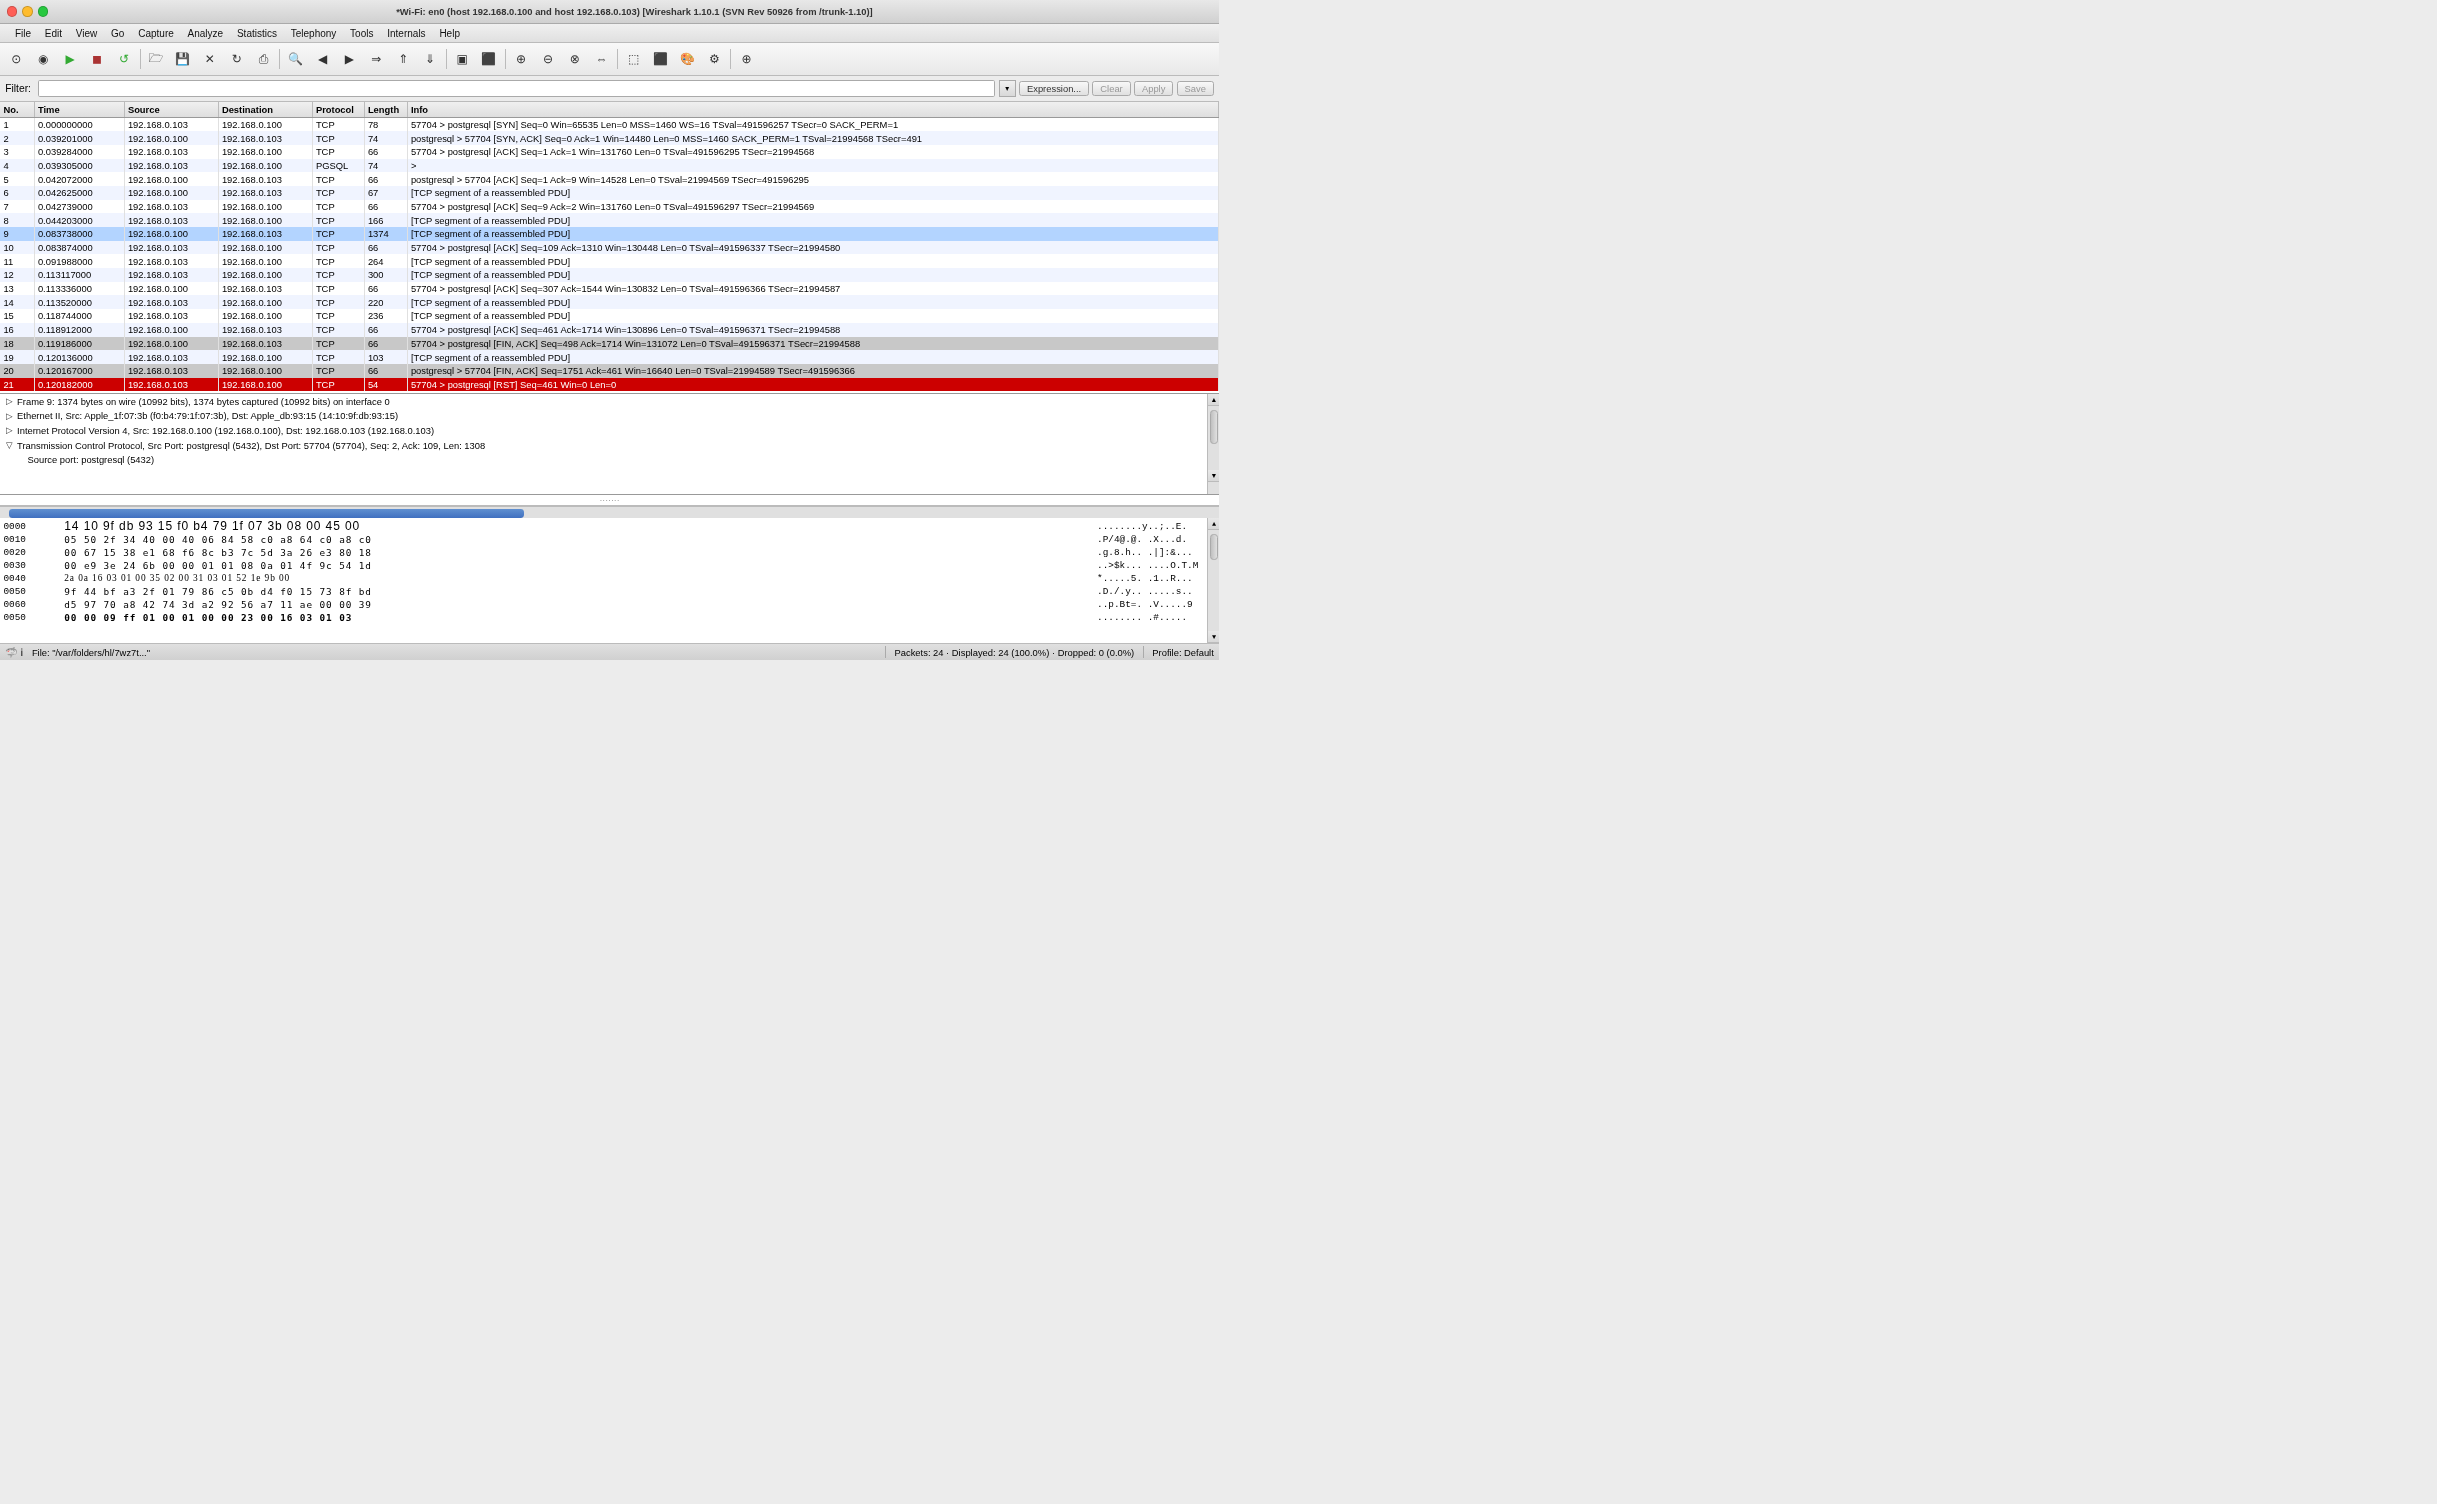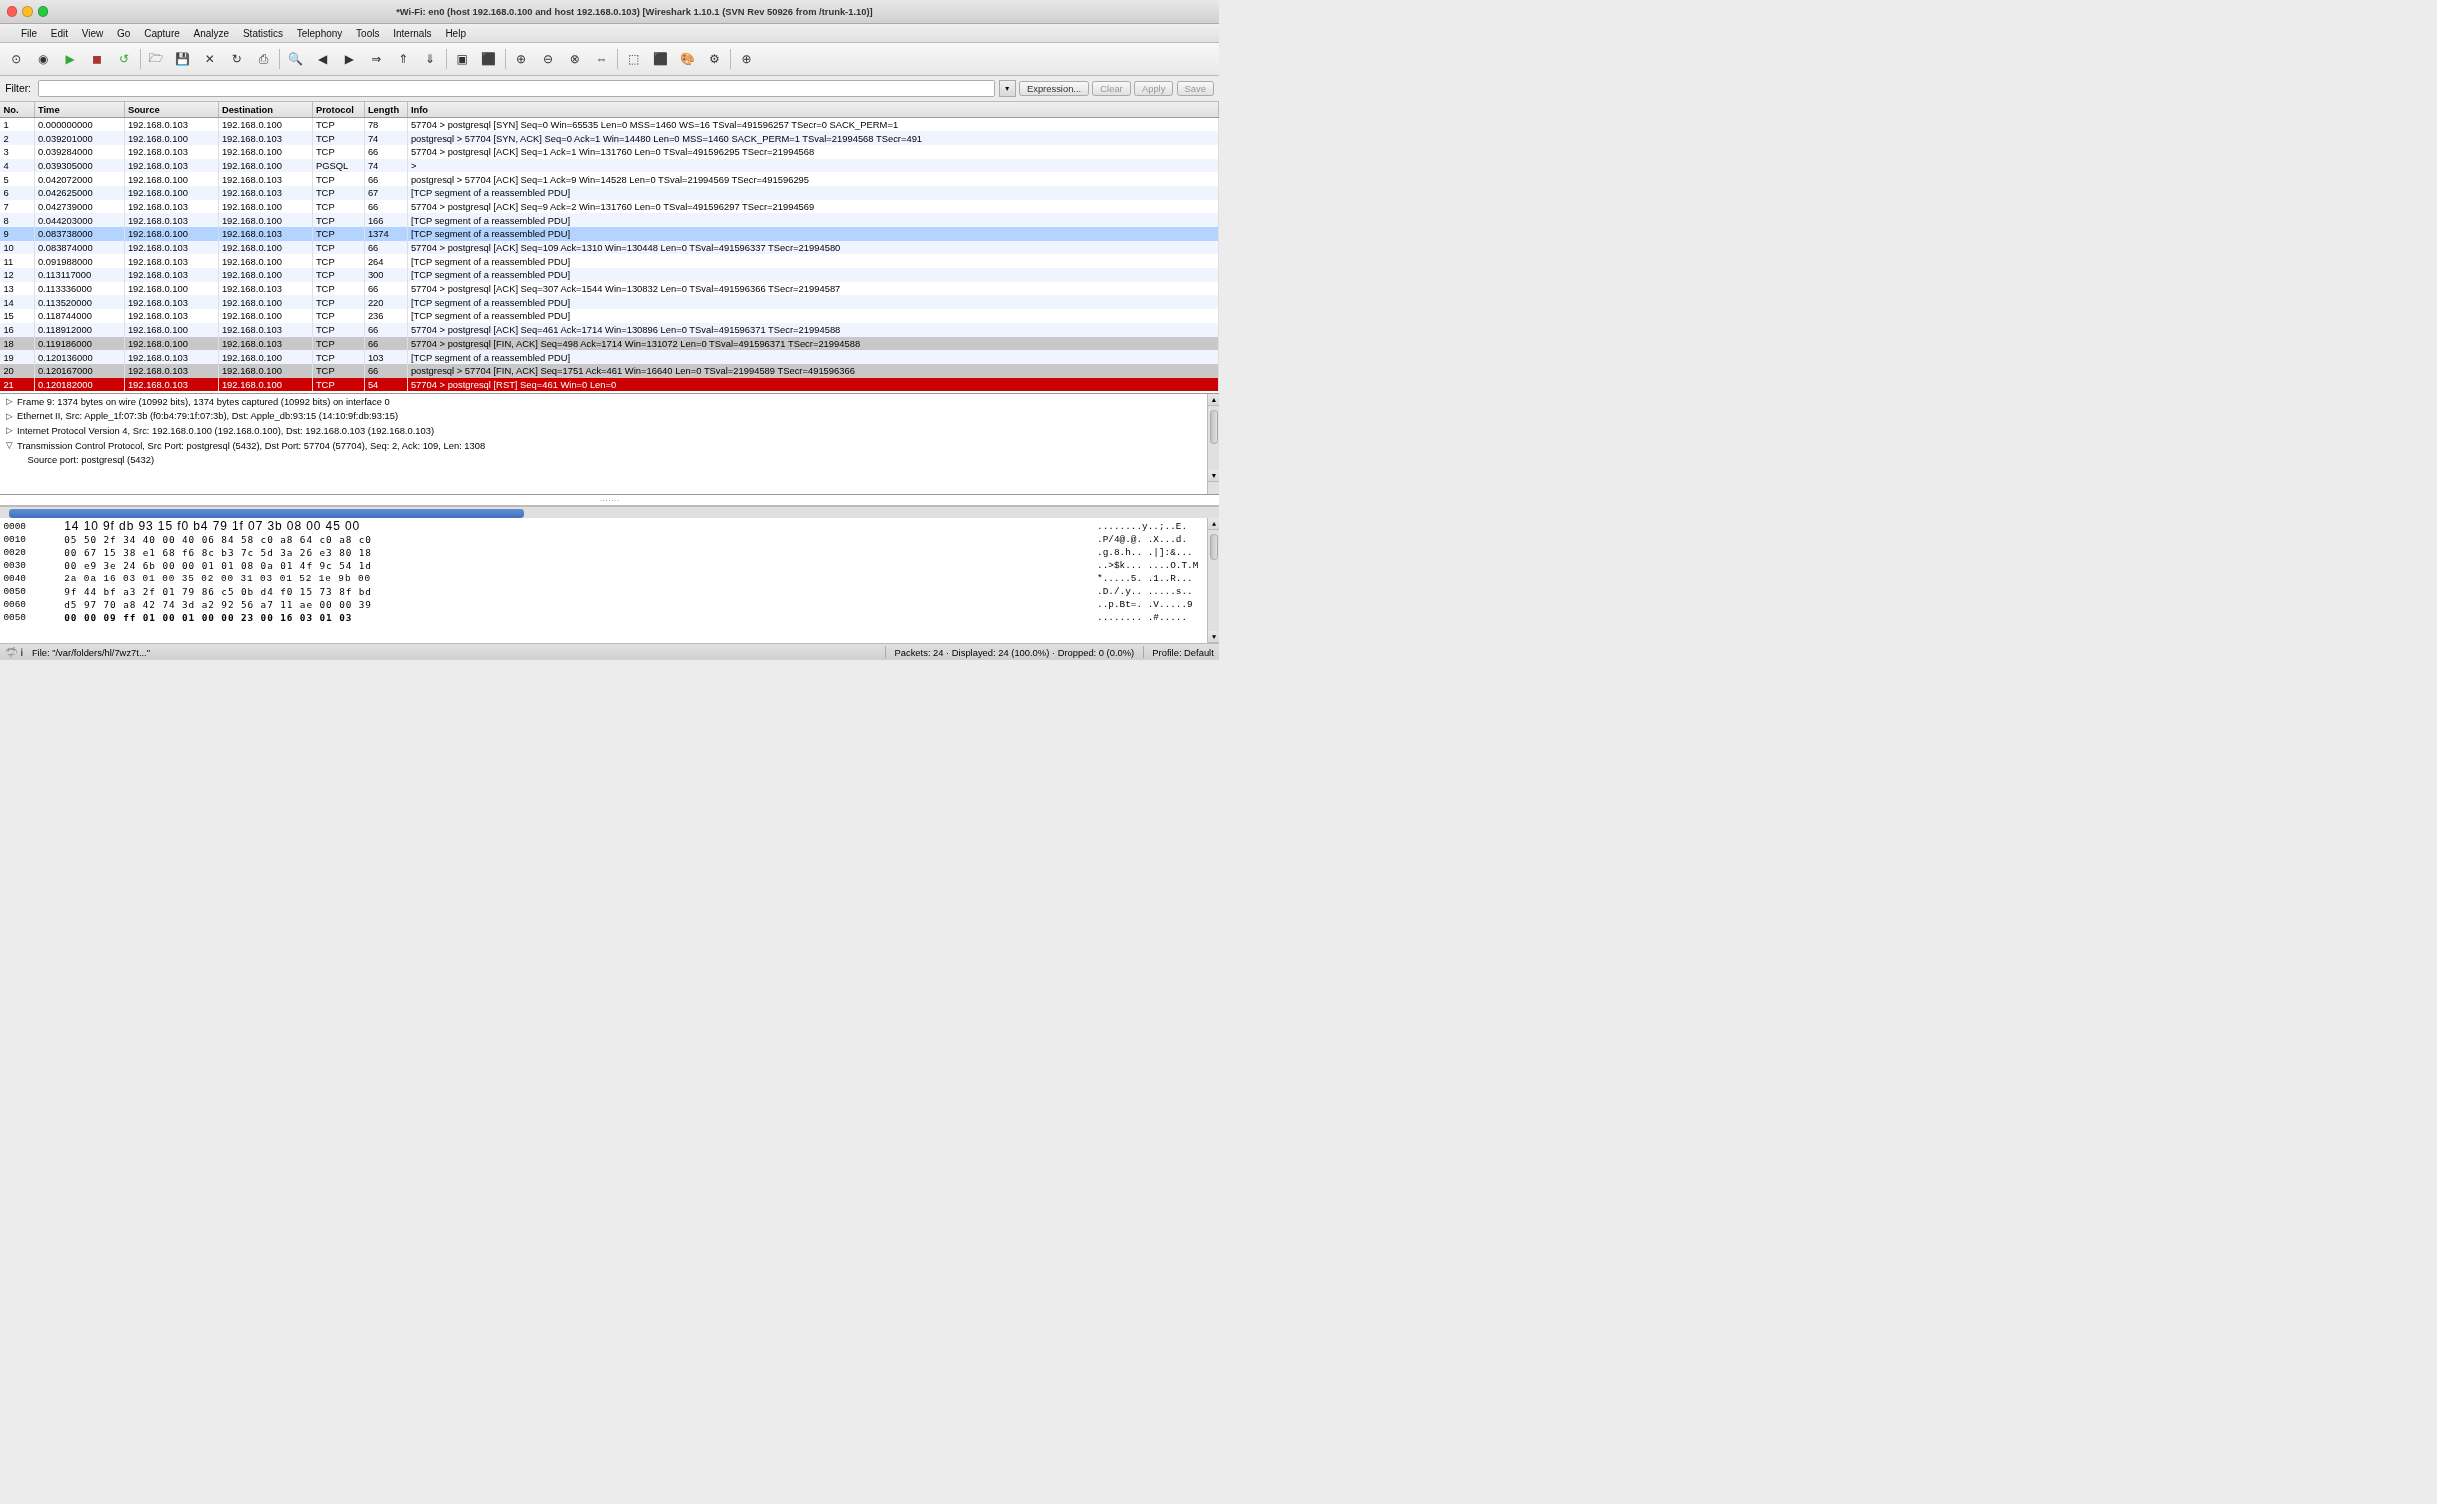--- a/index.html
+++ b/index.html
@@ -44,21 +44,21 @@
       font-weight: bold;
     }
 
     
     #menubar {
       background: linear-gradient(to bottom, #f0f0f0, #e0e0e0);
       border-bottom: 0.9px solid #bbb;
       height: 19px;
       display: flex;
       align-items: center;
-      padding: 0 14px;
+      padding: 0 8px;
     }
     .menu-item {
       padding: 1.7px 6.9px;
       font-size: 10px;
       cursor: pointer;
       border-radius: 2.6px;
       color: #111;
     }
 
     
@@ -599,21 +599,21 @@
         <span class="hex-bytes" style="font-family:monospace;font-size:9.4px;margin:0 6.9px;">00 67 15 38 e1 68 f6 8c  b3 7c 5d 3a 26 e3 80 18</span>
         <span class="hex-ascii">.g.8.h.. .|]:&amp;...</span>
       </div>
       <div class="hex-line">
         <span class="hex-offset">0030</span>
         <span class="hex-bytes" style="font-family:monospace;font-size:9.4px;margin:0 6.9px;">00 e9 3e 24 6b 00 00 01  01 08 0a 01 4f 9c 54 1d</span>
         <span class="hex-ascii">..&gt;$k... ....O.T.M</span>
       </div>
       <div class="hex-line">
         <span class="hex-offset">0040</span>
-        <span class="hex-bytes" style="font-family:Liberation Mono, monospace;font-size:9.4px;margin:0 6.9px;">2a 0a 16 03 01 00 35 02  00 31 03 01 52 1e 9b 00</span>
+        <span class="hex-bytes" style="font-family:Liberation Serif, serif;font-size:9.4px;margin:0 6.9px;">2a 0a 16 03 01 00 35 02  00 31 03 01 52 1e 9b 00</span>
         <span class="hex-ascii">*.....5. .1..R...</span>
       </div>
       <div class="hex-line">
         <span class="hex-offset">0050</span>
         <span class="hex-bytes" style="font-family:monospace;font-size:9.4px;margin:0 6.9px;">9f 44 bf a3 2f 01 79 86  c5 0b d4 f0 15 73 8f bd</span>
         <span class="hex-ascii">.D./.y.. .....s..</span>
       </div>
       <div class="hex-line">
         <span class="hex-offset">0060</span>
         <span class="hex-bytes" style="font-family:monospace;font-size:9.4px;margin:0 6.9px;">d5 97 70 a8 42 74 3d a2  92 56 a7 11 ae 00 00 39</span>

